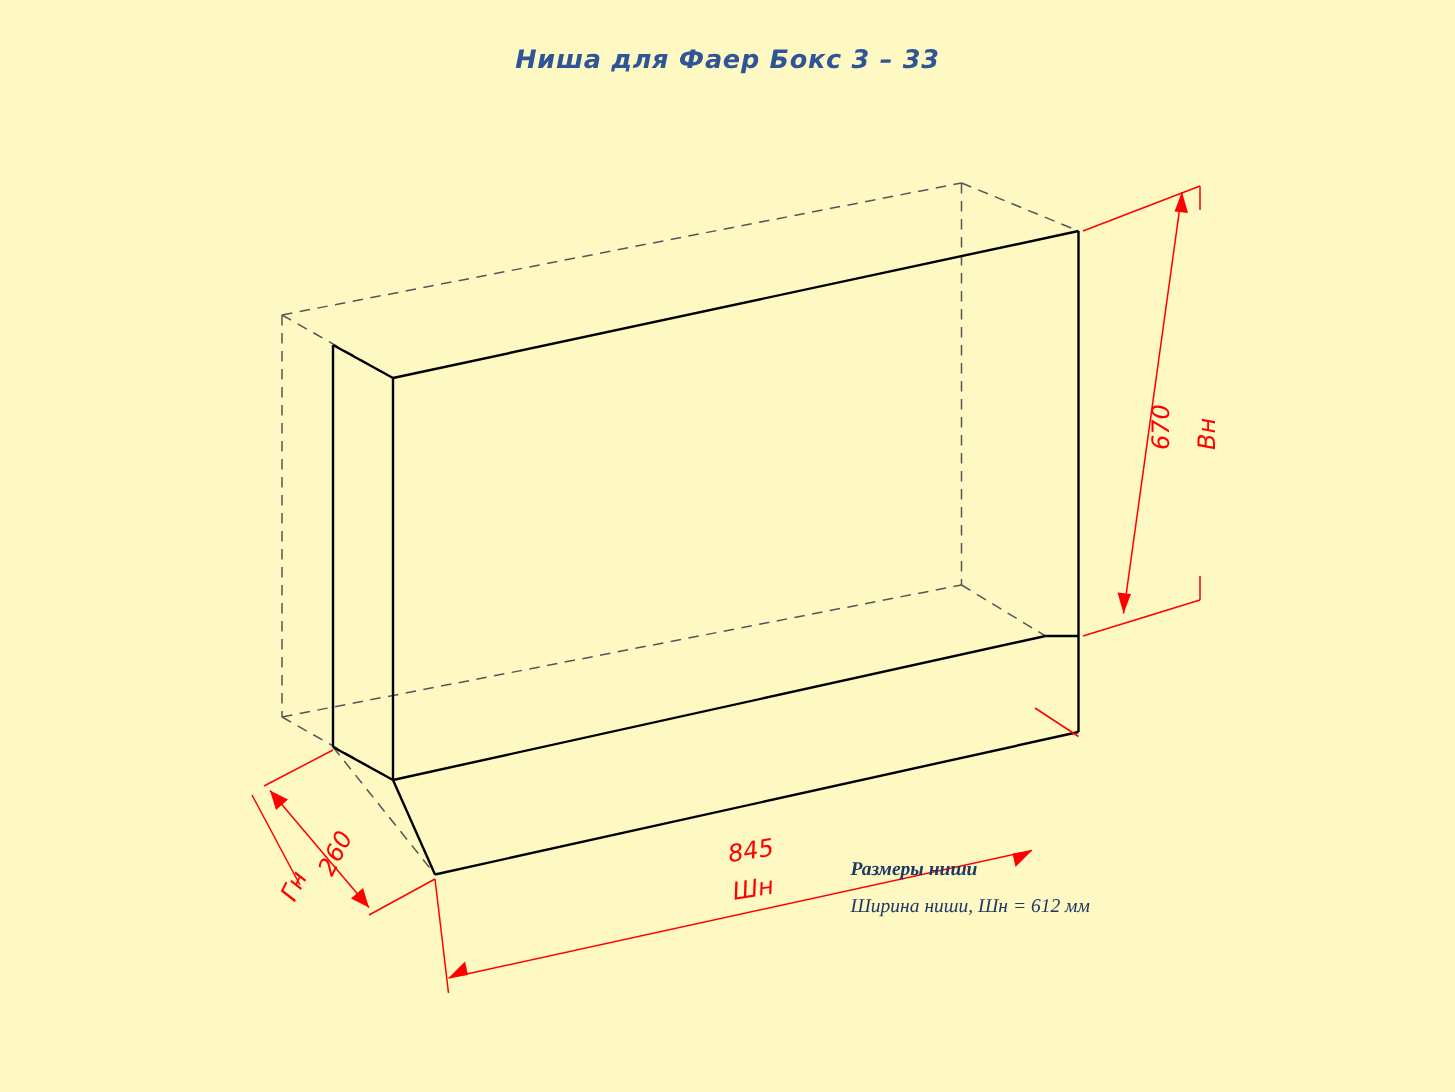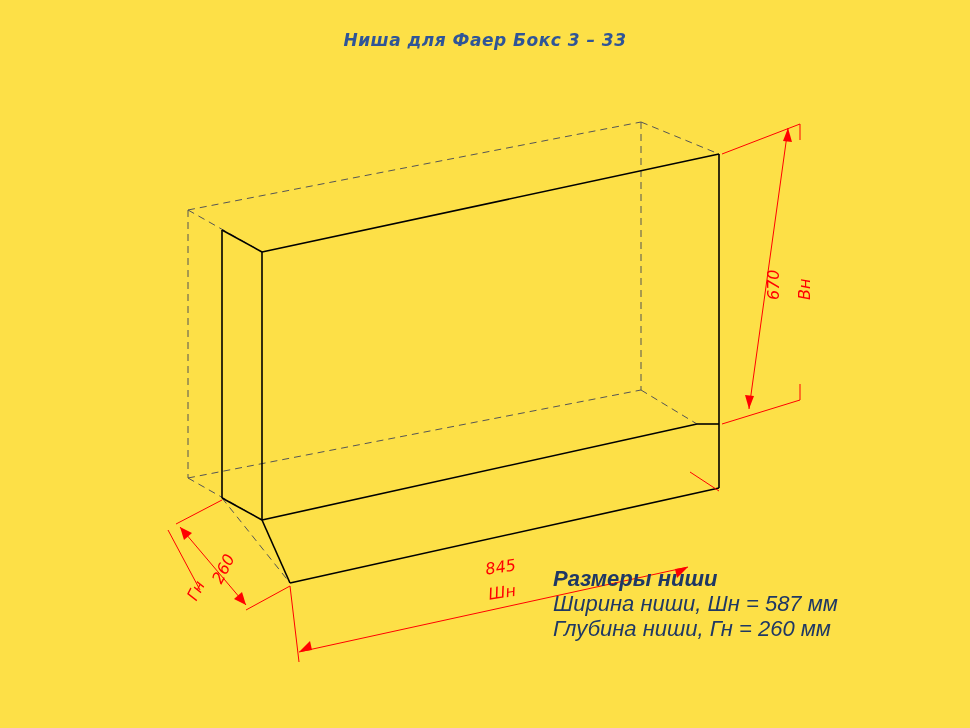--- a/index.html
+++ b/index.html
@@ -4,21 +4,21 @@
 <style>
   html, body {
     margin: 0;
     padding: 0;
     background: #ffffff;
   }
   #stage {
     position: relative;
     width: 970px;
     height: 728px;
-    background: #fde047;
+    background: #fef9c3;
     overflow: hidden;
     font-family: "DejaVu Sans", sans-serif;
   }
   #drawing {
     position: absolute;
     left: 0;
     top: 0;
     width: 970px;
     height: 728px;
   }
@@ -30,26 +30,26 @@
     text-align: center;
     color: #2f5597;
     font-family: "DejaVu Sans", sans-serif;
     font-size: 17px;
     font-style: italic;
     font-weight: 600;
     letter-spacing: 0.5px;
   }
   .legend {
     position: absolute;
-    left: 553px;
+    left: 567px;
     top: 566px;
     color: #1f3864;
-    font-family: Liberation Sans, sans-serif;
+    font-family: Liberation Serif, serif;
     font-style: italic;
-    font-size: 22px;
+    font-size: 13px;
     line-height: 25px;
     white-space: nowrap;
   }
   .legend .legend-title {
     font-weight: bold;
   }
   .dim-label {
     position: absolute;
     color: #ff0000;
     font-family: "DejaVu Sans", sans-serif;
@@ -152,17 +152,16 @@
   <div class="dim-label rot90" style="left:795px; top:300px;">Вн</div>
 
   <div class="dim-label rot-h" style="left:484px; top:560px;">845</div>
   <div class="dim-label rot-h" style="left:487px; top:585px;">Шн</div>
 
   <div class="dim-label rot-d" style="left:208px; top:578px;">260</div>
   <div class="dim-label rot-d" style="left:183px; top:595px;">Гн</div>
 
   <div class="legend">
     <div class="legend-title">Размеры ниши</div>
-    <div>Ширина ниши, Шн = 587 мм</div>
-    <div>Глубина ниши, Гн = 260 мм</div>
+    <div>Ширина ниши, Шн = 612 мм</div>
   </div>
 
 </div>
 
 </body></html>

